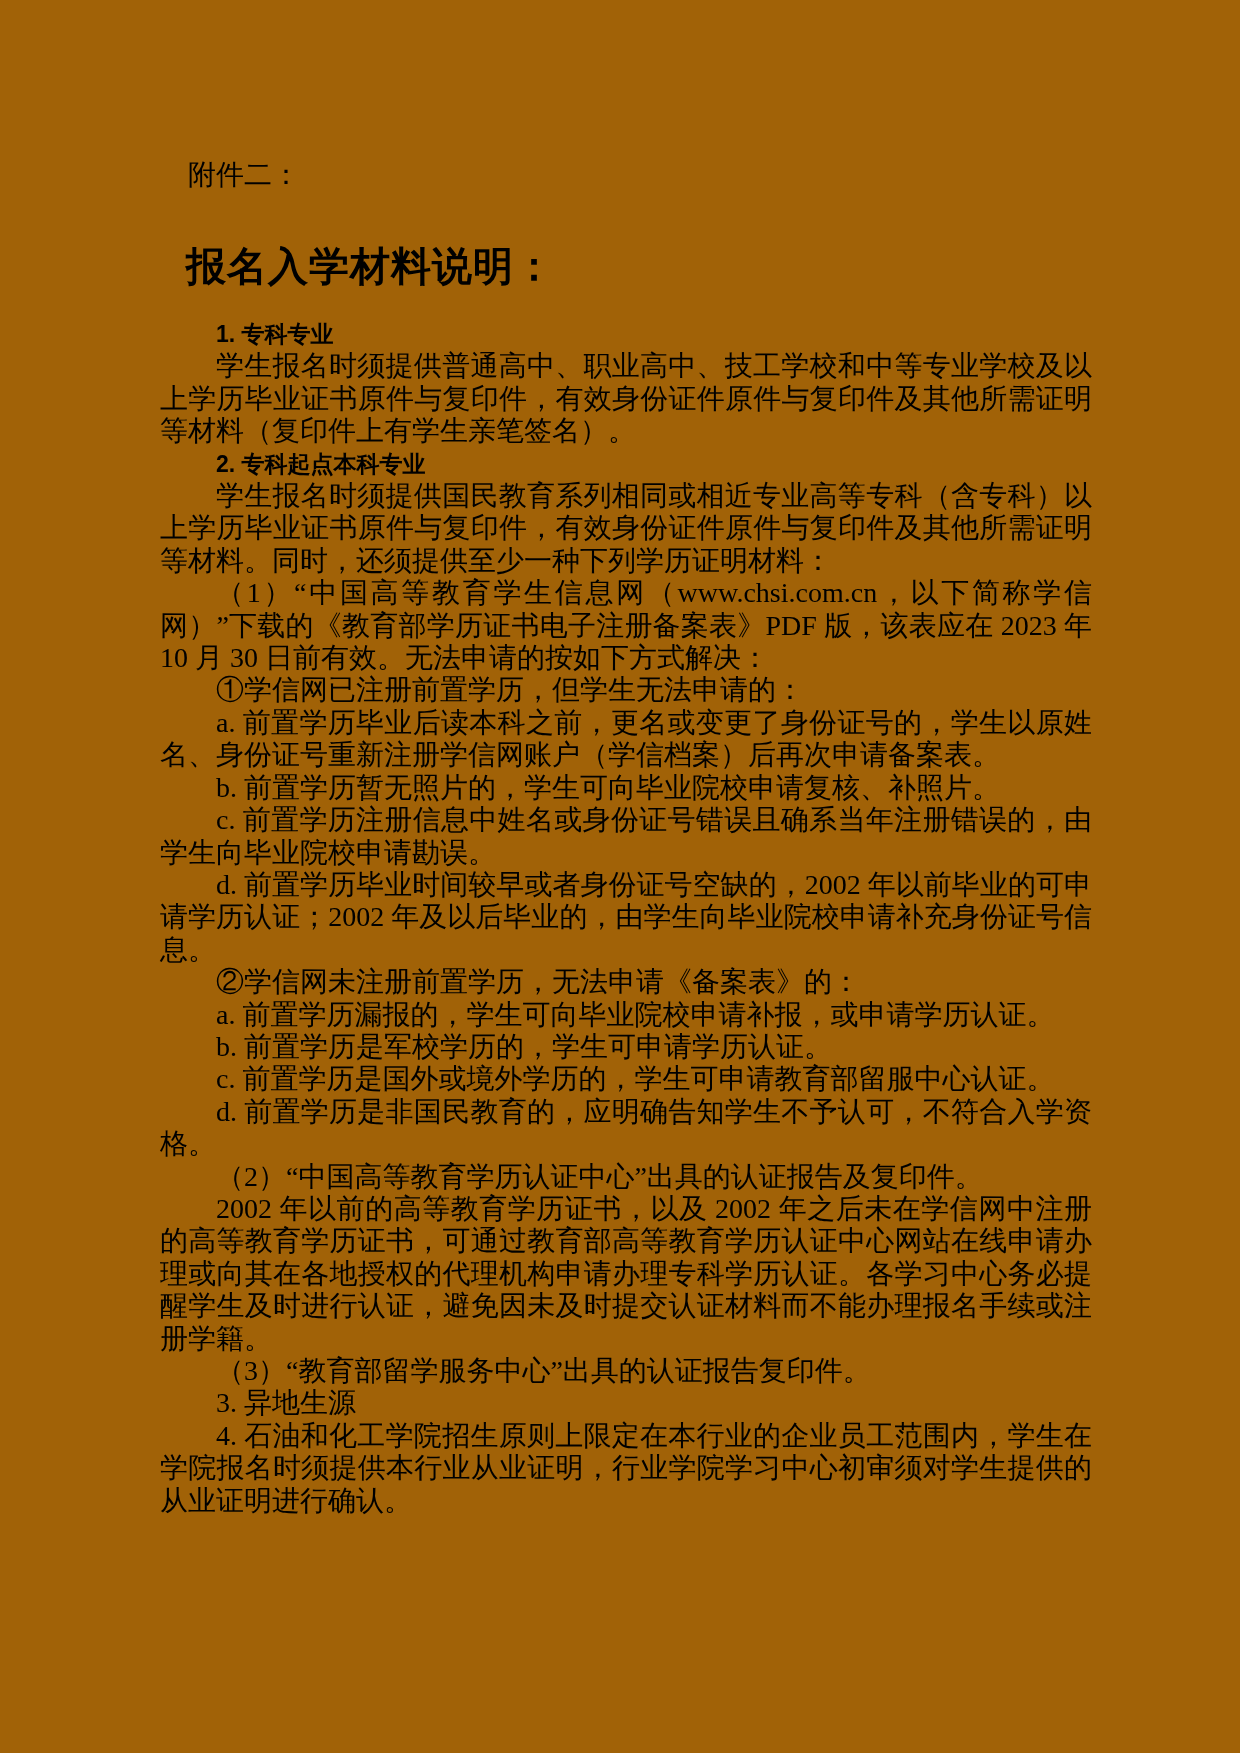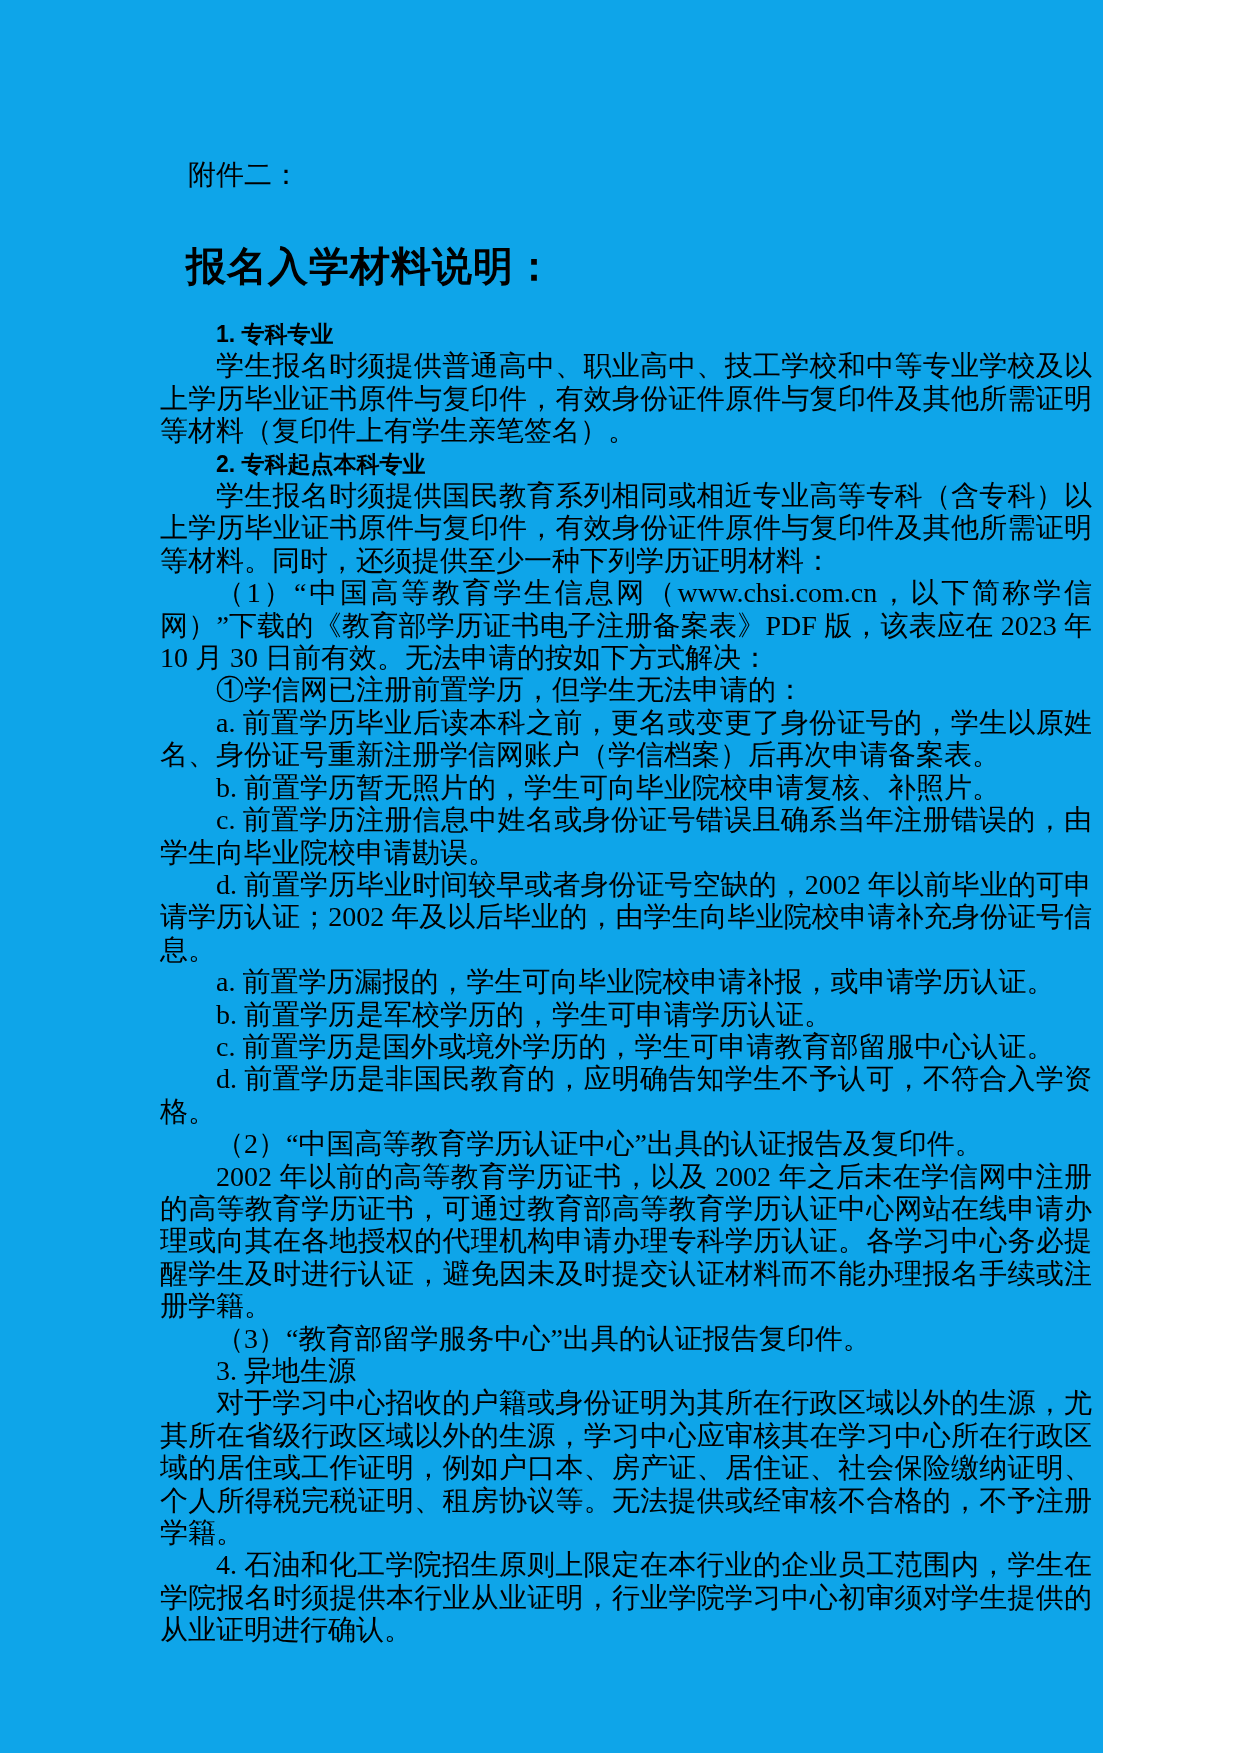--- a/index.html
+++ b/index.html
@@ -2,23 +2,23 @@
 <html><head>
 <meta charset="utf-8">
 <style>
   html, body {
     margin: 0;
     padding: 0;
     background: #ffffff;
   }
   .page {
     position: relative;
-    width: 1103px;
+    width: 1240px;
     height: 1753px;
-    background: #0ea5e9;
+    background: #a16207;
     color: #000000;
     overflow: hidden;
     font-family: "Liberation Serif", "DejaVu Serif", serif;
   }
   .content {
     position: absolute;
     left: 160px;
     top: 158px;
     width: 932px;
   }
@@ -64,25 +64,25 @@
         <p class="heading">1. 专科专业</p>
         <p class="para">学生报名时须提供普通高中、职业高中、技工学校和中等专业学校及以上学历毕业证书原件与复印件，有效身份证件原件与复印件及其他所需证明等材料（复印件上有学生亲笔签名）。</p>
         <p class="heading">2. 专科起点本科专业</p>
         <p class="para">学生报名时须提供国民教育系列相同或相近专业高等专科（含专科）以上学历毕业证书原件与复印件，有效身份证件原件与复印件及其他所需证明等材料。同时，还须提供至少一种下列学历证明材料：</p>
         <p class="para">（1）“中国高等教育学生信息网（www.chsi.com.cn，以下简称学信网）”下载的《教育部学历证书电子注册备案表》PDF 版，该表应在 2023 年 10 月 30 日前有效。无法申请的按如下方式解决：</p>
         <p class="para">①学信网已注册前置学历，但学生无法申请的：</p>
         <p class="para">a. 前置学历毕业后读本科之前，更名或变更了身份证号的，学生以原姓名、身份证号重新注册学信网账户（学信档案）后再次申请备案表。</p>
         <p class="para">b. 前置学历暂无照片的，学生可向毕业院校申请复核、补照片。</p>
         <p class="para">c. 前置学历注册信息中姓名或身份证号错误且确系当年注册错误的，由学生向毕业院校申请勘误。</p>
         <p class="para">d. 前置学历毕业时间较早或者身份证号空缺的，2002 年以前毕业的可申请学历认证；2002 年及以后毕业的，由学生向毕业院校申请补充身份证号信息。</p>
+        <p class="para">②学信网未注册前置学历，无法申请《备案表》的：</p>
         <p class="para">a. 前置学历漏报的，学生可向毕业院校申请补报，或申请学历认证。</p>
         <p class="para">b. 前置学历是军校学历的，学生可申请学历认证。</p>
         <p class="para">c. 前置学历是国外或境外学历的，学生可申请教育部留服中心认证。</p>
         <p class="para">d. 前置学历是非国民教育的，应明确告知学生不予认可，不符合入学资格。</p>
         <p class="para">（2）“中国高等教育学历认证中心”出具的认证报告及复印件。</p>
         <p class="para">2002 年以前的高等教育学历证书，以及 2002 年之后未在学信网中注册的高等教育学历证书，可通过教育部高等教育学历认证中心网站在线申请办理或向其在各地授权的代理机构申请办理专科学历认证。各学习中心务必提醒学生及时进行认证，避免因未及时提交认证材料而不能办理报名手续或注册学籍。</p>
         <p class="para">（3）“教育部留学服务中心”出具的认证报告复印件。</p>
         <p class="para">3. 异地生源</p>
-        <p class="para">对于学习中心招收的户籍或身份证明为其所在行政区域以外的生源，尤其所在省级行政区域以外的生源，学习中心应审核其在学习中心所在行政区域的居住或工作证明，例如户口本、房产证、居住证、社会保险缴纳证明、个人所得税完税证明、租房协议等。无法提供或经审核不合格的，不予注册学籍。</p>
         <p class="para">4. 石油和化工学院招生原则上限定在本行业的企业员工范围内，学生在学院报名时须提供本行业从业证明，行业学院学习中心初审须对学生提供的从业证明进行确认。</p>
       </div>
   </div>
 </div>
 
 </body></html>

